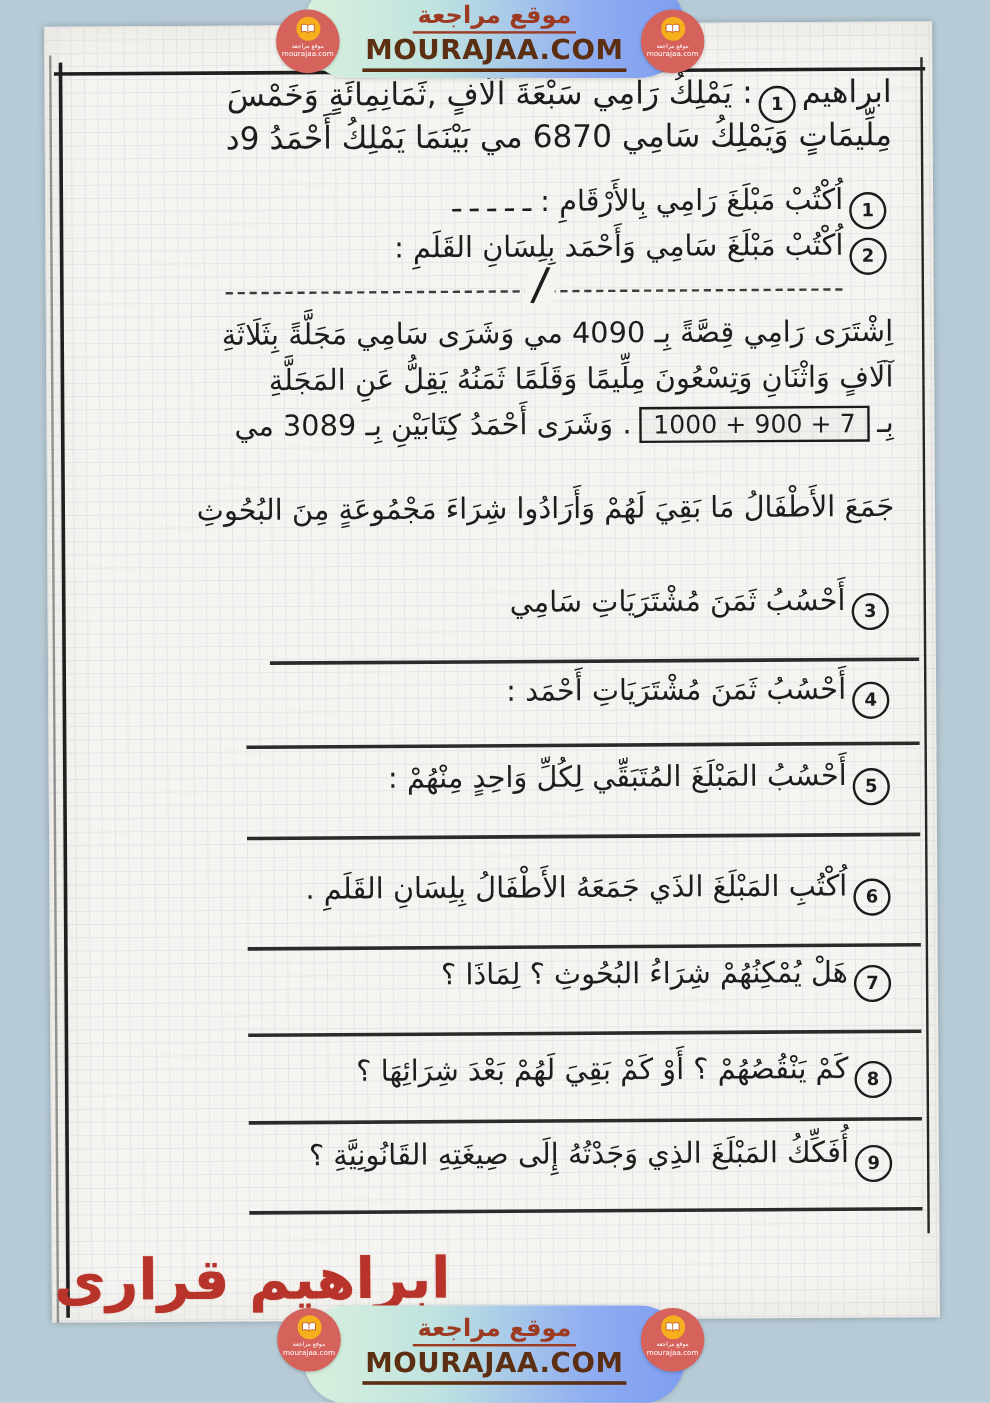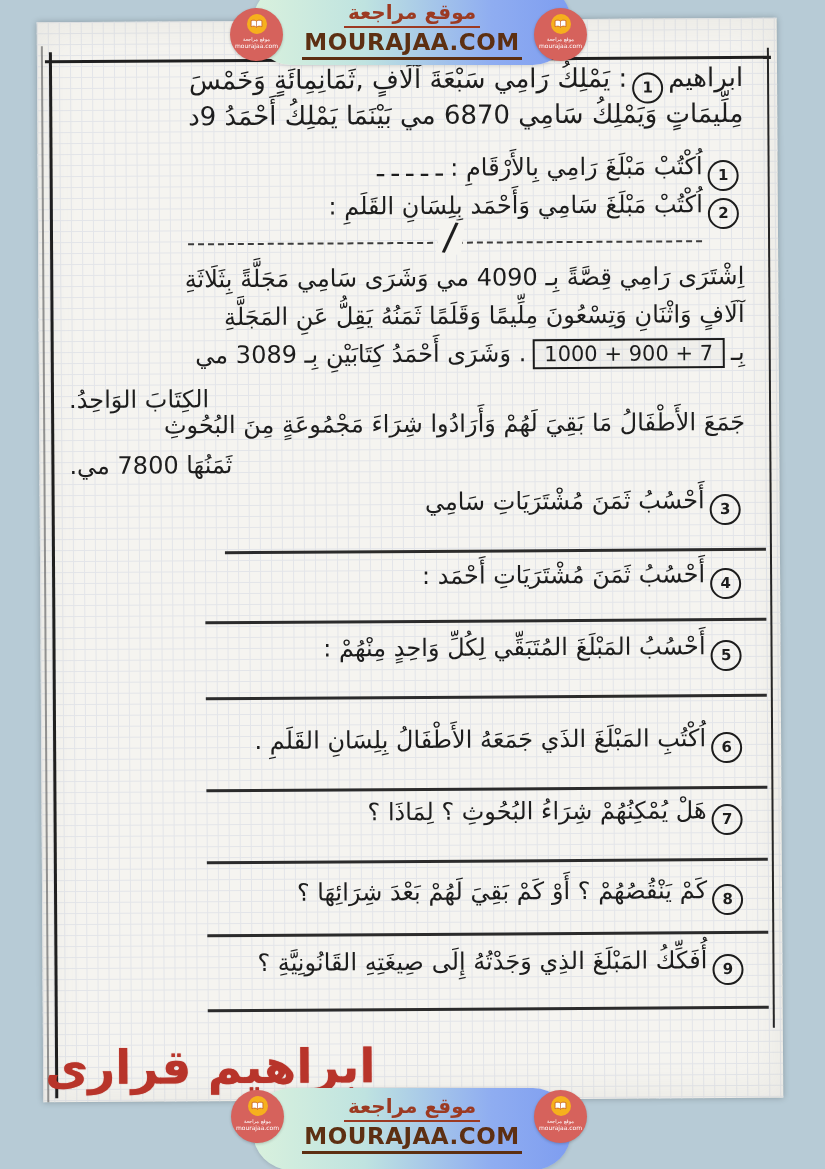--- a/index.html
+++ b/index.html
@@ -102,24 +102,22 @@
 
   <div class="dash-divider" style="top:222px">
     <span class="slash">/</span>
   </div>
 
   <div class="hw" style="top:244px">اِشْتَرَى رَامِي قِصَّةً بِـ 4090 مي وَشَرَى سَامِي مَجَلَّةً بِثَلَاثَةِ</div>
   <div class="hw" style="top:282px">آلَافٍ وَاثْنَانِ وَتِسْعُونَ مِلِّيمًا وَقَلَمًا ثَمَنُهُ يَقِلُّ عَنِ المَجَلَّةِ</div>
   <div class="hw" style="top:320px">
     <span>بِـ</span><span class="formula-box">1000 + 900 + 7</span><span>. وَشَرَى أَحْمَدُ كِتَابَيْنِ بِـ 3089 مي</span>
   </div>
-  <div class="hw left-anchor" style="top:364px">الكِتَابَ الوَاحِدُ.</div>
 
   <div class="hw" style="top:390px">جَمَعَ الأَطْفَالُ مَا بَقِيَ لَهُمْ وَأَرَادُوا شِرَاءَ مَجْمُوعَةٍ مِنَ البُحُوثِ</div>
-  <div class="hw left-anchor" style="top:430px">ثَمَنُهَا 7800 مي.</div>
 
   <div class="hw" style="top:468px">
     <span class="circ">3</span><span>أَحْسُبُ ثَمَنَ مُشْتَرَيَاتِ سَامِي</span>
   </div>
   <div class="answer-line" style="top:530px;left:185px"></div>
 
   <div class="hw" style="top:542px">
     <span class="circ">4</span><span>أَحْسُبُ ثَمَنَ مُشْتَرَيَاتِ أَحْمَد :</span>
   </div>
   <div class="answer-line" style="top:600px"></div>

